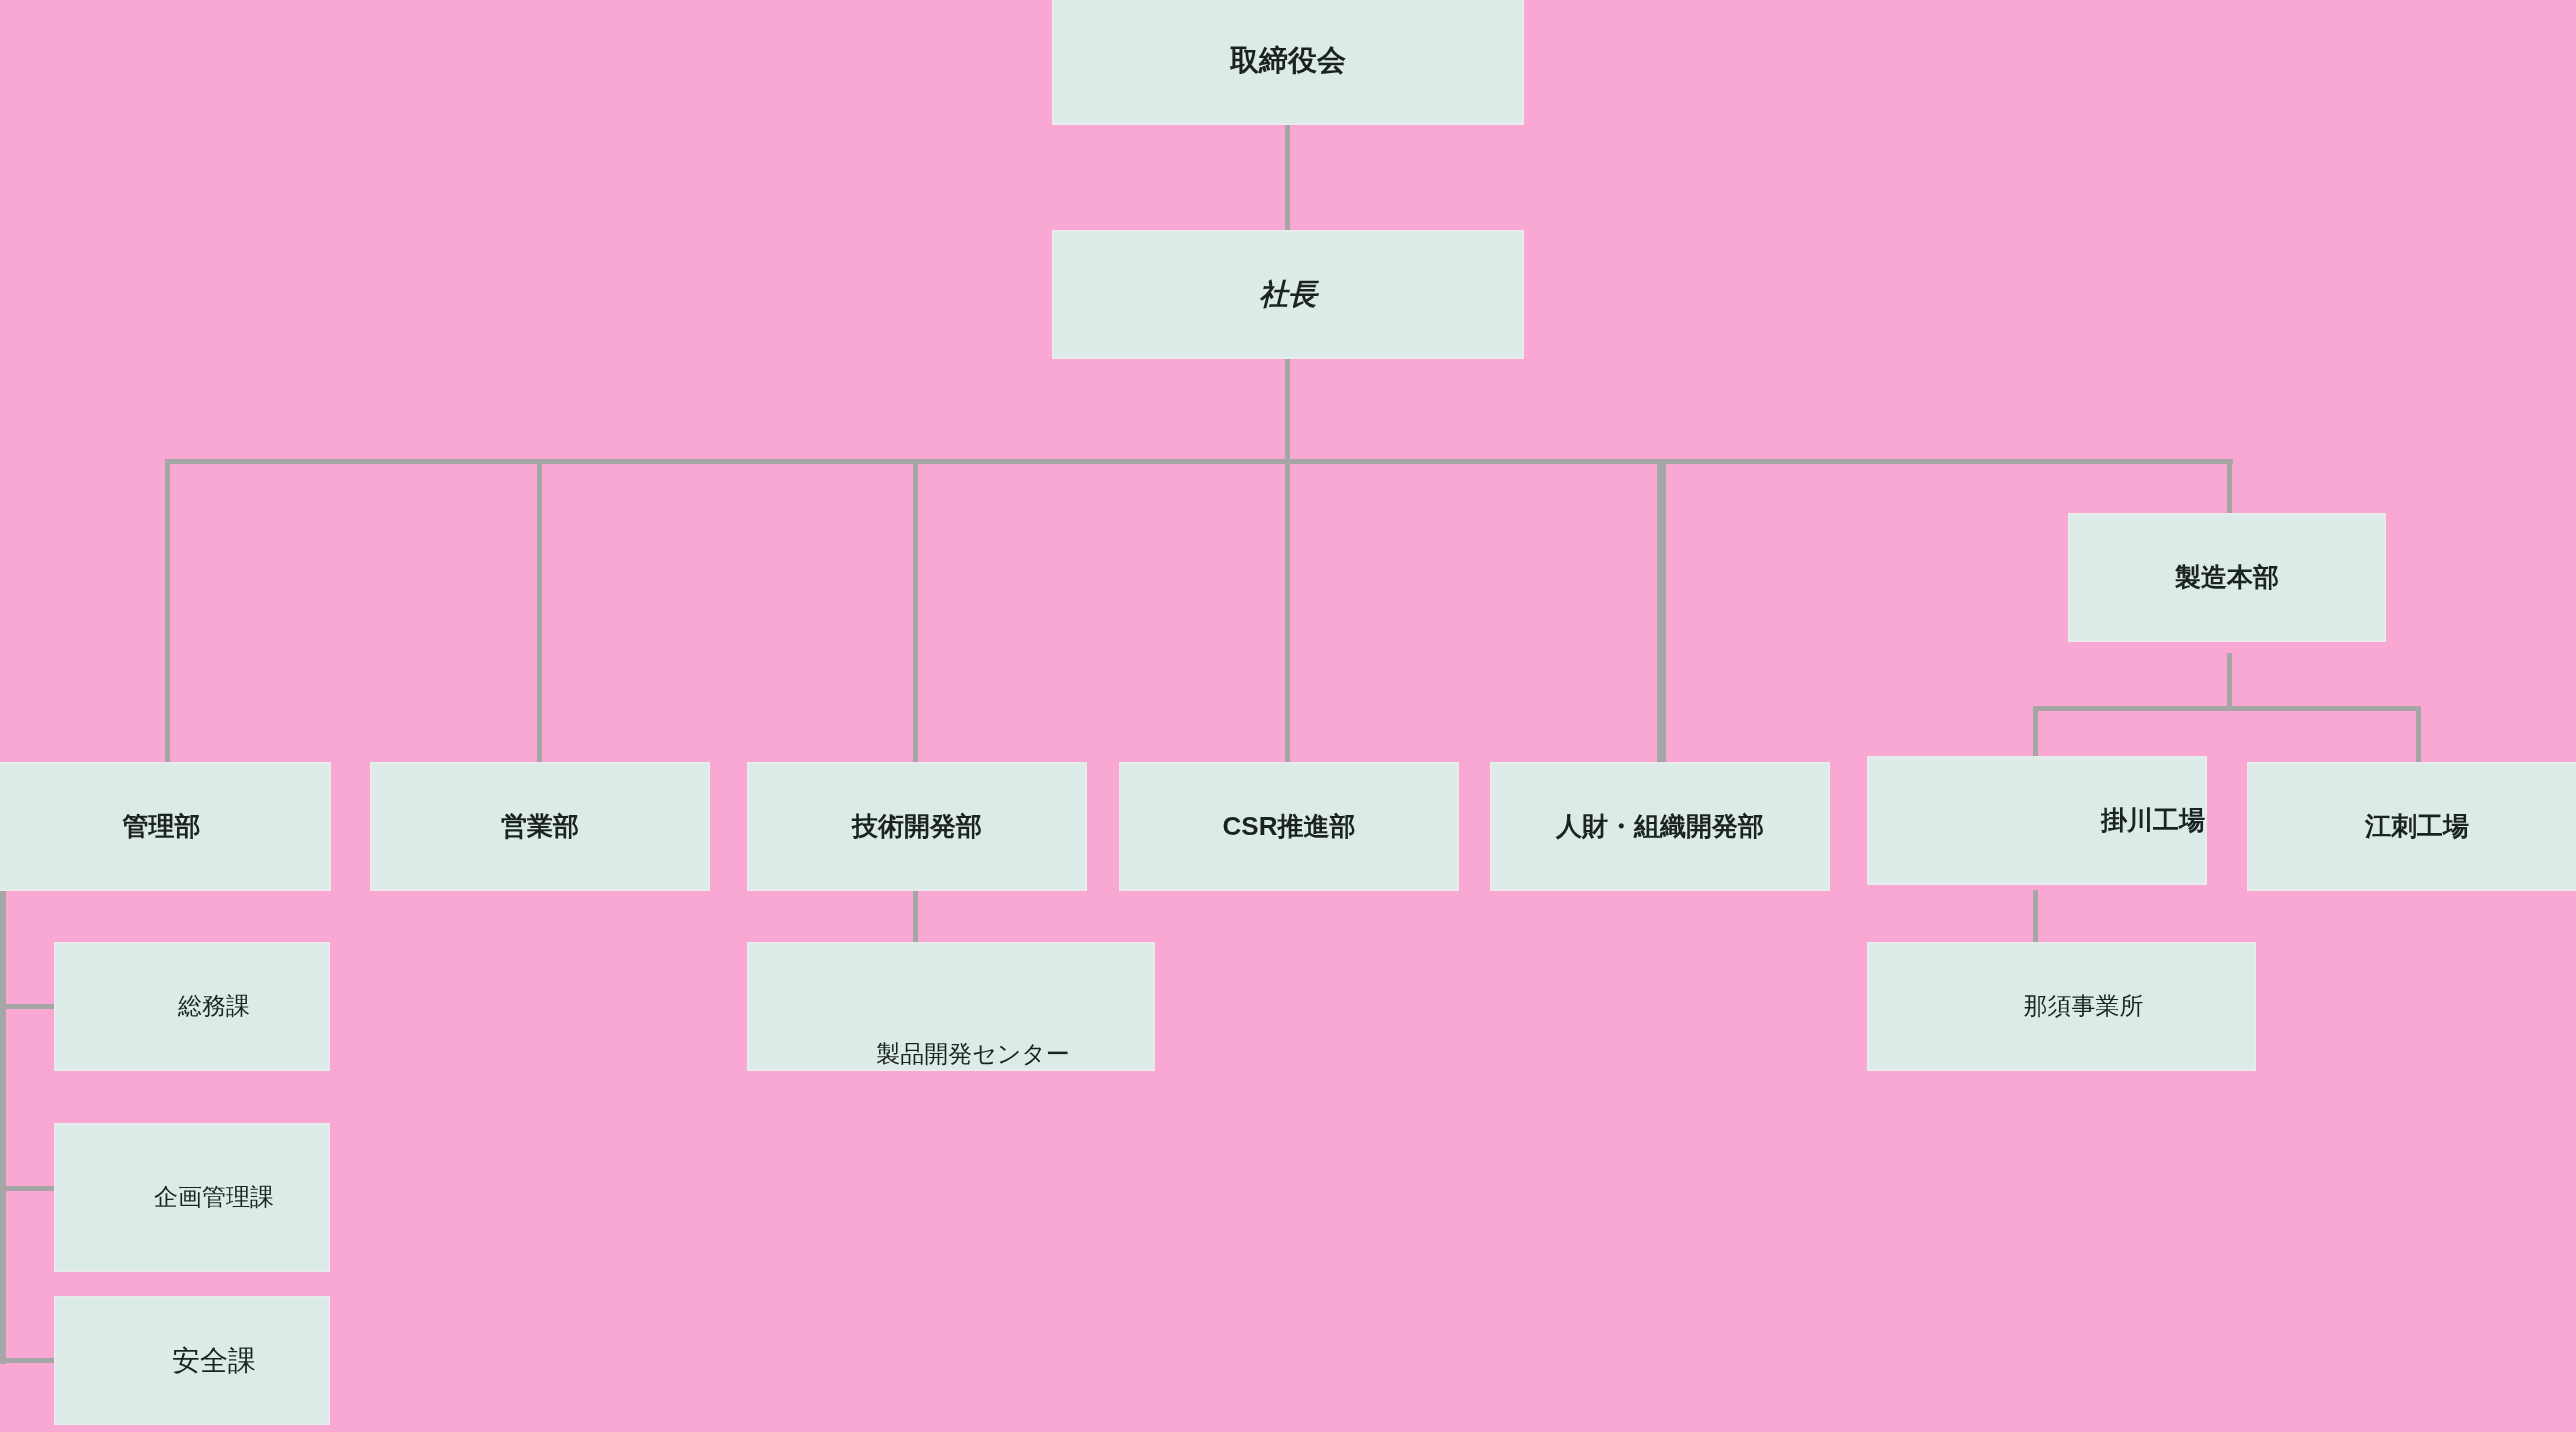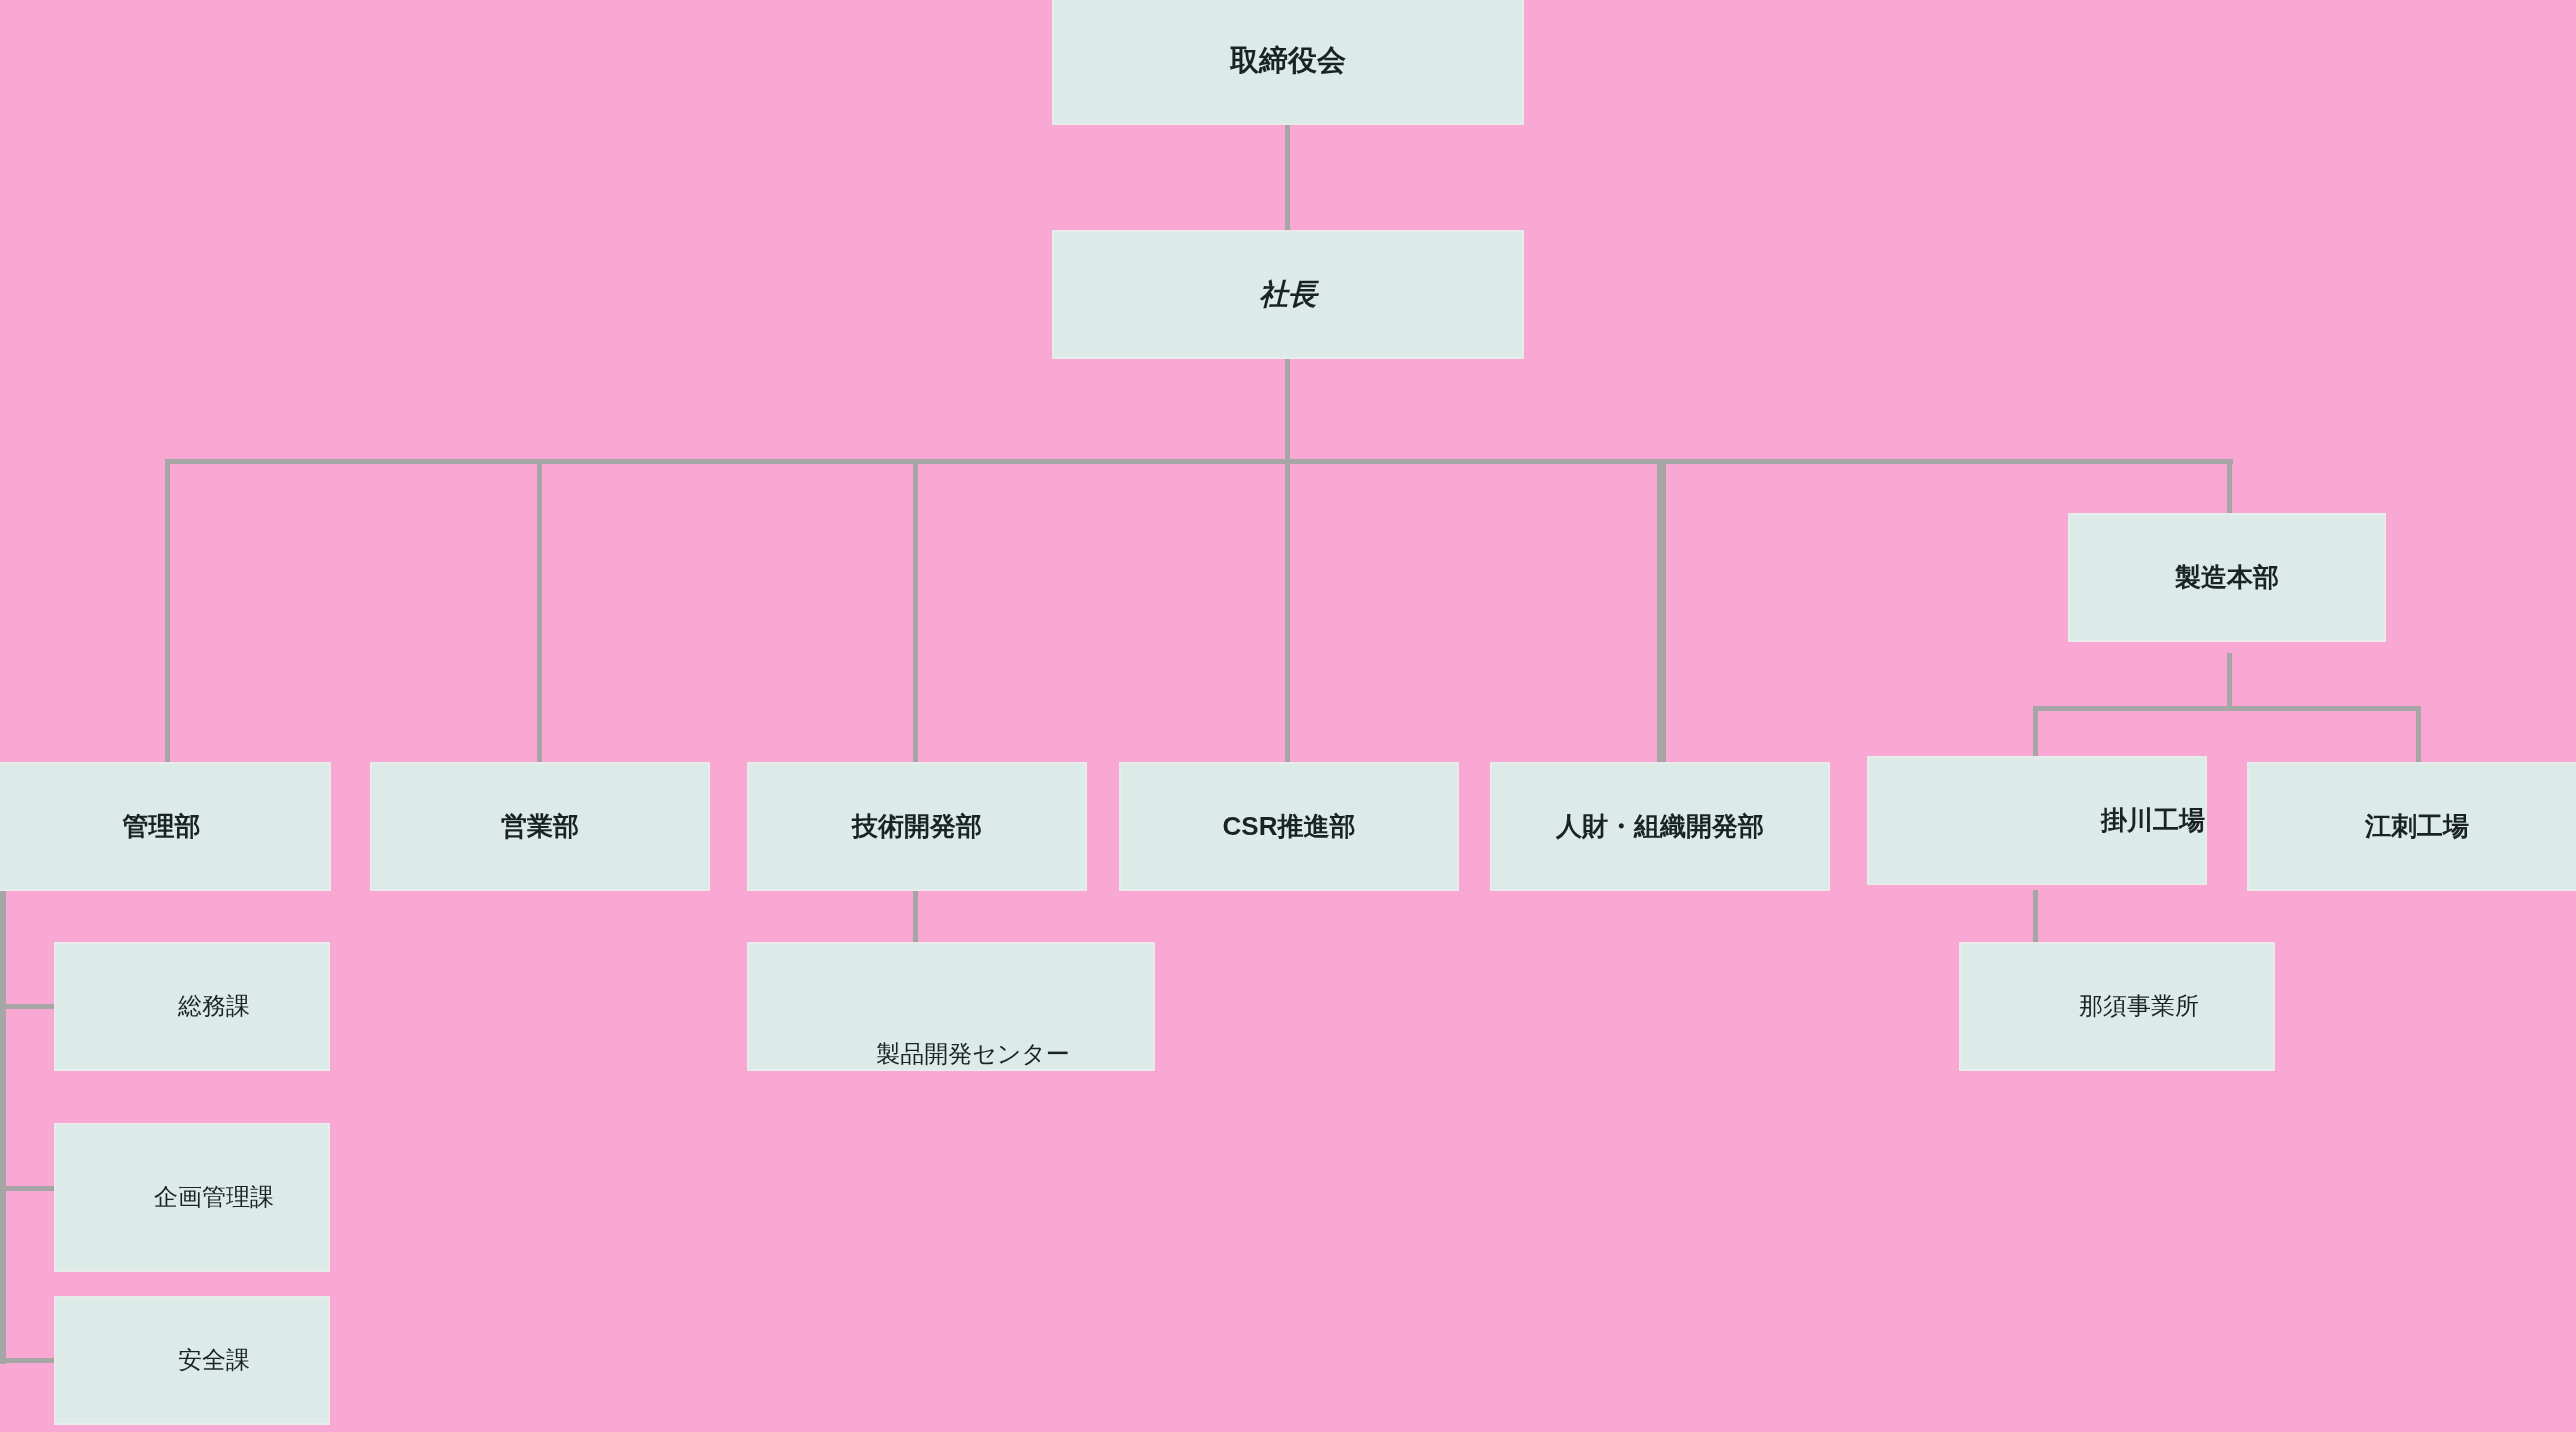--- a/index.html
+++ b/index.html
@@ -111,26 +111,26 @@
   </div>
 
   <div class="node normal" style="left:54px; top:942px; width:276px; height:129px; font-size:24px;">
     <span class="node-label">総務課</span>
   </div>
 
   <div class="node normal" style="left:54px; top:1123px; width:276px; height:149px; font-size:24px;">
     <span class="node-label">企画管理課</span>
   </div>
 
-  <div class="node normal" style="left:54px; top:1296px; width:276px; height:129px; font-size:24px;">
+  <div class="node normal" style="left:54px; top:1296px; width:276px; height:129px; font-size:28px;">
     <span class="node-label">安全課</span>
   </div>
 
   <div class="node normal" style="left:747px; top:942px; width:408px; height:129px; font-size:24px;align-items:flex-end;">
     <span class="node-label">製品開発センター</span>
   </div>
 
-  <div class="node normal" style="left:1959px; top:942px; width:316px; height:129px; font-size:24px;">
+  <div class="node normal" style="left:1867px; top:942px; width:389px; height:129px; font-size:24px;">
     <span class="node-label">那須事業所</span>
   </div>
 
 </div>
 
 
 </body></html>

